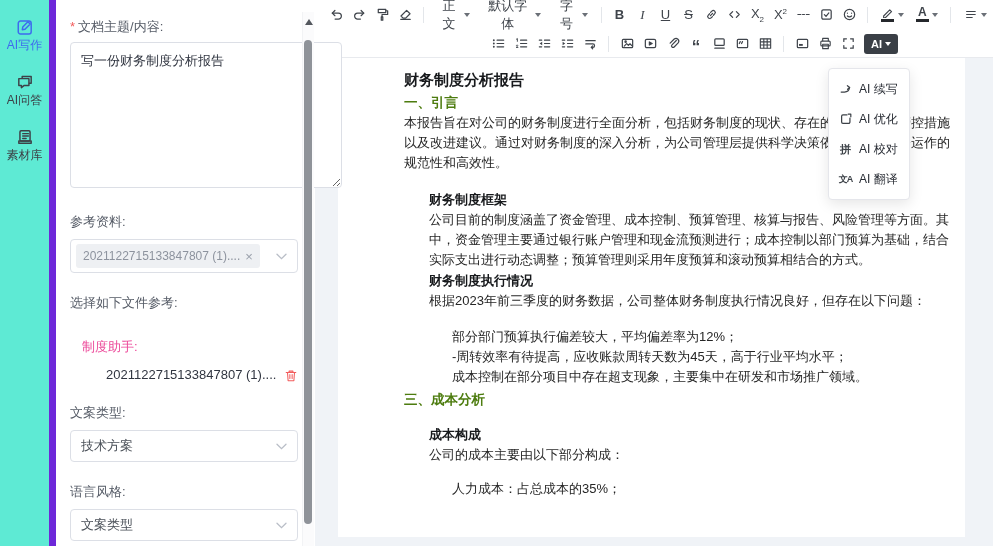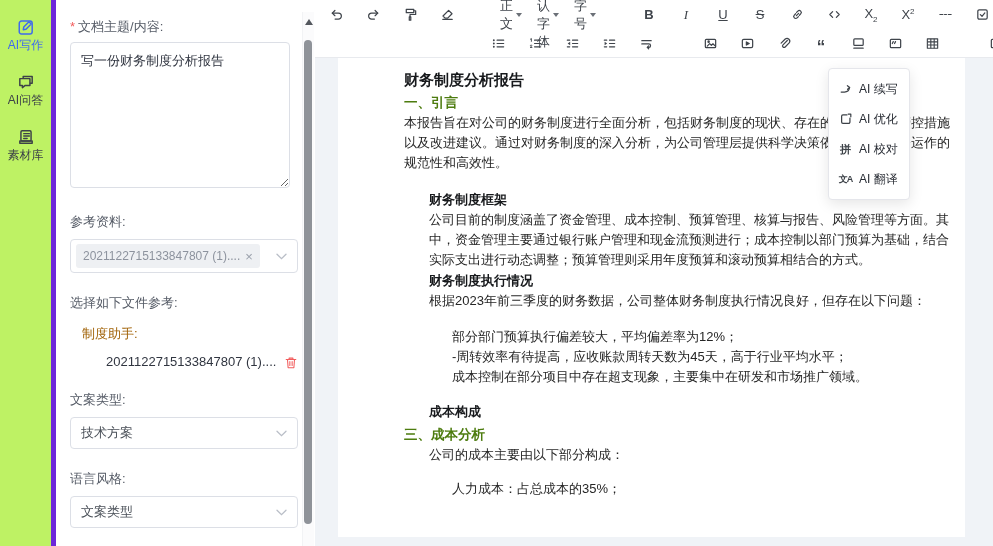--- a/index.html
+++ b/index.html
@@ -2,50 +2,50 @@
 <html><head>
 <meta charset="utf-8">
 <style>
   html,body{margin:0;padding:0;background:#fff;}
   body{font-family:"Liberation Sans","DejaVu Sans",sans-serif;}
   .app{position:relative;width:993px;height:546px;overflow:hidden;background:#fff;}
   svg{display:block;}
   button{font-family:inherit;}
 
   
-  .nav{position:absolute;left:0;top:0;width:56px;height:100%;background:#bef264;border-right:5px solid #6d28d9;display:flex;flex-direction:column;align-items:center;padding-top:18px;box-sizing:border-box;z-index:3;}
+  .nav{position:absolute;left:0;top:0;width:56px;height:100%;background:#5eead4;border-right:7px solid #6d28d9;display:flex;flex-direction:column;align-items:center;padding-top:18px;box-sizing:border-box;z-index:3;}
   .nav-item{display:flex;flex-direction:column;align-items:center;gap:3px;margin-bottom:21px;cursor:pointer;color:#3d4248;}
   .nav-item .nlabel{font-size:12px;line-height:13px;}
   .nav-item.active{color:#3e6aee;}
 
   
   .panel{position:absolute;left:56px;top:12px;width:259px;height:100%;background:#fff;box-sizing:border-box;z-index:2;}
   .pcontent{position:absolute;left:14px;top:6px;width:228px;}
   .flabel{font-size:13px;color:#555b66;line-height:18px;}
   .star{color:#f25c5c;margin-right:3px;}
-  .topic{box-sizing:border-box;width:220px;height:146px;margin-top:6px;border:1px solid #dcdfe6;border-radius:4px;padding:8px 10px;font-size:13px;color:#303540;resize:vertical;outline:none;line-height:19px;font-family:inherit;}
+  .topic{box-sizing:border-box;width:272px;height:146px;margin-top:6px;border:1px solid #dcdfe6;border-radius:4px;padding:8px 10px;font-size:13px;color:#303540;resize:vertical;outline:none;line-height:19px;font-family:inherit;}
   .mt-lg{margin-top:21px;}
   .mselect{box-sizing:border-box;margin-top:8px;width:228px;height:34px;border:1px solid #dcdfe6;border-radius:4px;display:flex;align-items:center;justify-content:space-between;padding:0 10px 0 5px;cursor:pointer;background:#fff;}
   .tag{display:inline-flex;align-items:center;gap:5px;background:#eef0f3;border-radius:3px;height:24px;padding:0 7px;font-size:12px;color:#8d939e;max-width:190px;}
   .tag-x{color:#9aa0ab;font-size:13px;cursor:pointer;line-height:1;}
-  .assistant{margin-top:13px;padding-left:12px;font-size:13px;color:#a16207;line-height:18px;}
+  .assistant{margin-top:26px;padding-left:12px;font-size:13px;color:#ec4899;line-height:18px;}
   .filerow{margin-top:10px;padding-left:36px;display:flex;align-items:center;justify-content:space-between;line-height:18px;}
   .fname{font-size:13px;color:#303540;}
   .mt-md{margin-top:20px;}
   .select{box-sizing:border-box;margin-top:8px;width:228px;height:32px;border:1px solid #dcdfe6;border-radius:4px;display:flex;align-items:center;justify-content:space-between;padding:0 10px;font-size:13px;color:#4a5058;cursor:pointer;background:#fff;}
 
   
   .pscroll{position:absolute;top:0;right:1px;width:11px;height:100%;background:#fbfbfc;border-left:1px solid #f2f3f5;}
   .ptri{width:0;height:0;margin:7px auto 0;border-left:4px solid transparent;border-right:4px solid transparent;border-bottom:6px solid #54585e;}
   .pthumb{position:absolute;left:1px;top:28px;bottom:34px;width:8px;border-radius:4px;background:#8f9399;}
 
   
   .editor{position:absolute;left:315px;top:0;right:0;bottom:0;background:#f0f3f7;}
   .toolbar{position:absolute;left:0;top:0;right:0;height:58px;background:#fff;border-bottom:1px solid #e8eaee;box-sizing:border-box;}
-  .trow{height:29px;display:flex;align-items:center;gap:15px;}
+  .trow{height:29px;display:flex;align-items:center;gap:1px;}
   .r1{padding-left:10px;}
   .r2{padding-left:172px;}
   .tb{min-width:22px;height:22px;padding:0 2px;display:flex;align-items:center;justify-content:center;background:transparent;border:none;border-radius:3px;color:#3f444b;font-size:13px;cursor:pointer;gap:3px;}
   .tb.dd{padding:0 6px;}
   .tb b{font-weight:700;}
   .tb .it{font-style:italic;font-family:"Liberation Serif","DejaVu Serif",serif;}
   .tb .un{text-decoration:underline;}
   .tb .st{text-decoration:line-through;}
   .tb sub,.tb sup{font-size:8px;}
   .quoteg{font-size:17px;font-weight:700;line-height:10px;padding-top:7px;}
@@ -374,22 +374,22 @@
             <div class="blk p">本报告旨在对公司的财务制度进行全面分析，包括财务制度的现状、存在的问题、风险管控措施以及改进建议。通过对财务制度的深入分析，为公司管理层提供科学决策依据，确保财务运作的规范性和高效性。</div>
             <div class="blk h3 indent1 g16">财务制度框架</div>
             <div class="blk p indent1">公司目前的制度涵盖了资金管理、成本控制、预算管理、核算与报告、风险管理等方面。其中，资金管理主要通过银行账户管理和现金流预测进行；成本控制以部门预算为基础，结合实际支出进行动态调整；预算管理则采用年度预算和滚动预算相结合的方式。</div>
             <div class="blk h3 indent1">财务制度执行情况</div>
             <div class="blk p indent1">根据2023年前三季度的财务数据，公司整体财务制度执行情况良好，但存在以下问题：</div>
             <div class="blk list indent2 g16">
               <div class="li">部分部门预算执行偏差较大，平均偏差率为12%；</div>
               <div class="li">-周转效率有待提高，应收账款周转天数为45天，高于行业平均水平；</div>
               <div class="li">成本控制在部分项目中存在超支现象，主要集中在研发和市场推广领域。</div>
             </div>
+            <div class="blk h2 g20">三、成本分析</div>
             <div class="blk h3 indent1 g14">成本构成</div>
-            <div class="blk h2 g20">三、成本分析</div>
             <div class="blk p indent1">公司的成本主要由以下部分构成：</div>
             <div class="blk list indent2 g14">
               <div class="li">人力成本：占总成本的35%；</div>
             </div>
           </div>
       </div>
     </div>
 
     <div class="aimenu">
       <div class="mi">

